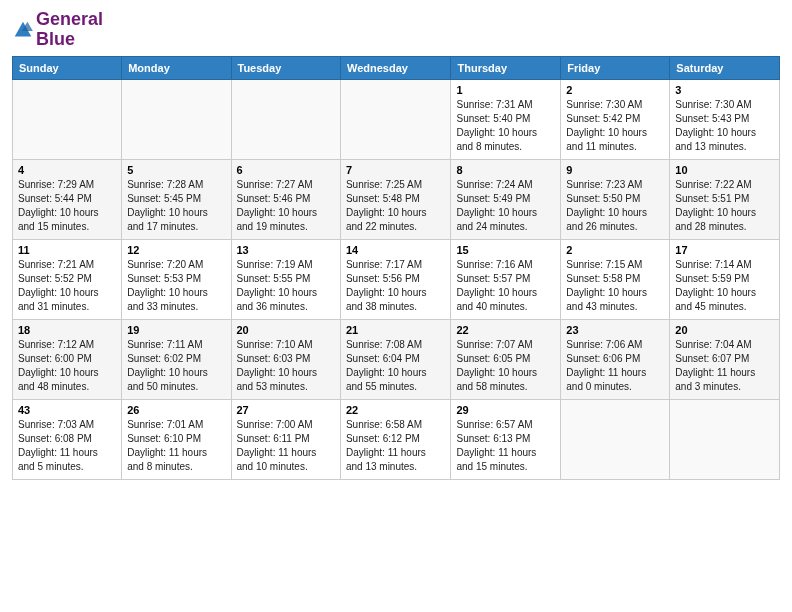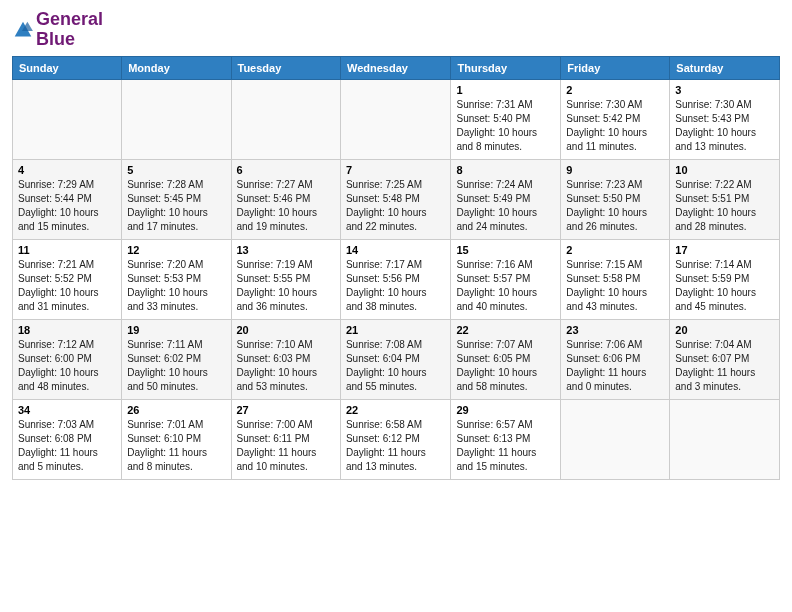--- a/index.html
+++ b/index.html
@@ -235,21 +235,21 @@
             <span class="day-num">23</span>
             <div class="day-info">Sunrise: 7:06 AM<br>Sunset: 6:06 PM<br>Daylight: 11 hours<br>and 0 minutes.</div>
           </td>
           <td>
             <span class="day-num">20</span>
             <div class="day-info">Sunrise: 7:04 AM<br>Sunset: 6:07 PM<br>Daylight: 11 hours<br>and 3 minutes.</div>
           </td>
         </tr>
         <tr>
           <td>
-            <span class="day-num">34</span>
+            <span class="day-num">43</span>
             <div class="day-info">Sunrise: 7:03 AM<br>Sunset: 6:08 PM<br>Daylight: 11 hours<br>and 5 minutes.</div>
           </td>
           <td>
             <span class="day-num">26</span>
             <div class="day-info">Sunrise: 7:01 AM<br>Sunset: 6:10 PM<br>Daylight: 11 hours<br>and 8 minutes.</div>
           </td>
           <td>
             <span class="day-num">27</span>
             <div class="day-info">Sunrise: 7:00 AM<br>Sunset: 6:11 PM<br>Daylight: 11 hours<br>and 10 minutes.</div>
           </td>

